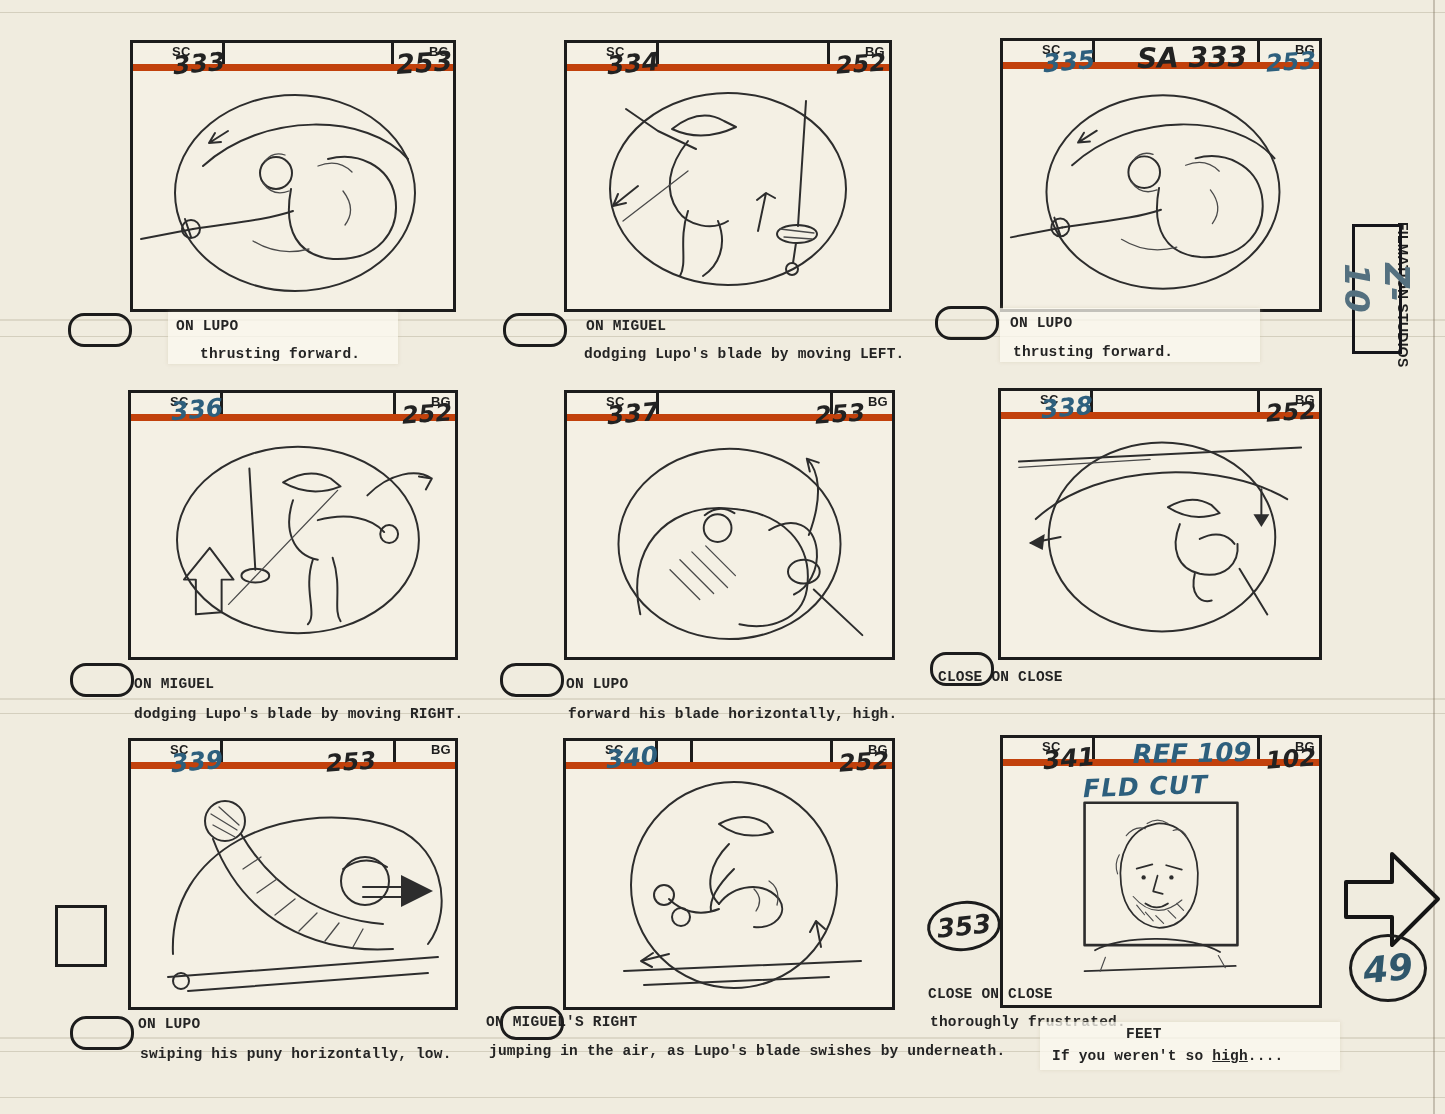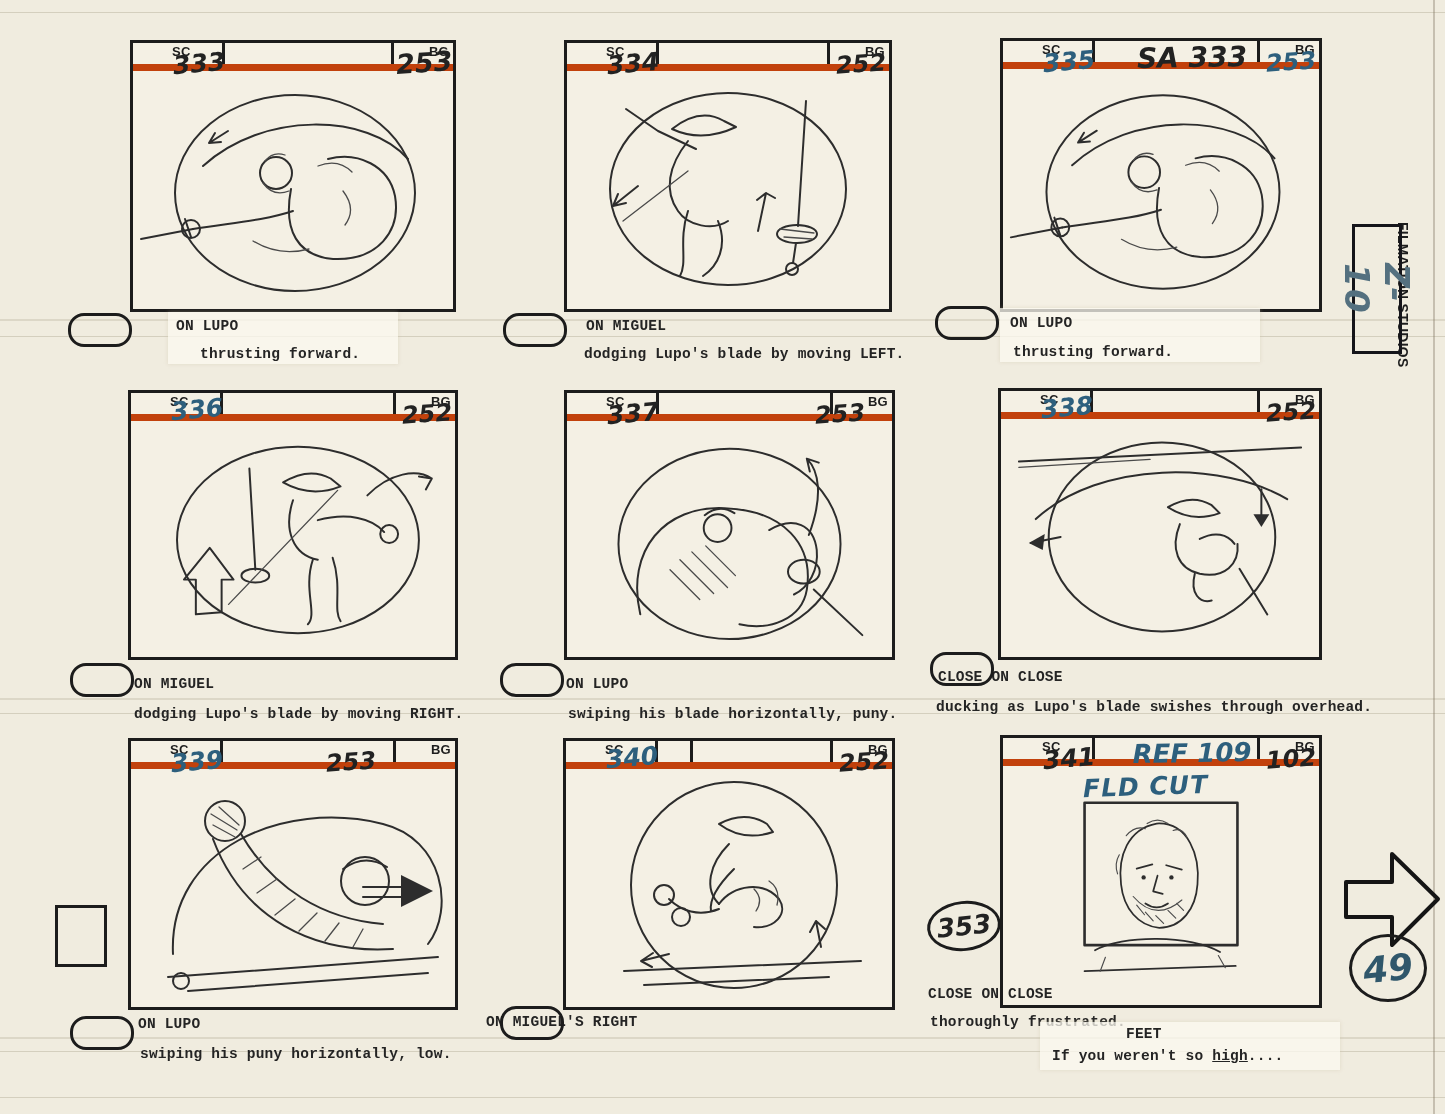--- a/index.html
+++ b/index.html
@@ -335,29 +335,29 @@
   <div class="cap" style="left:584px;top:346px">dodging Lupo's blade by moving LEFT.</div>
 
   <div class="tape" style="left:1000px;top:308px;width:260px;height:54px"></div>
   <div class="cap" style="left:1010px;top:315px">ON LUPO</div>
   <div class="cap" style="left:1013px;top:344px">thrusting forward.</div>
 
   <div class="cap" style="left:134px;top:676px">ON MIGUEL</div>
   <div class="cap" style="left:134px;top:706px">dodging Lupo's blade by moving RIGHT.</div>
 
   <div class="cap" style="left:566px;top:676px">ON LUPO</div>
-  <div class="cap" style="left:568px;top:706px">swiping his blade horizontally, puny.</div>
+  <div class="cap" style="left:568px;top:706px">forward his blade horizontally, high.</div>
 
   <div class="cap" style="left:938px;top:669px">CLOSE ON CLOSE</div>
-  <div class="cap" style="left:936px;top:699px">ducking as Lupo's blade swishes through overhead.</div>
 
   <div class="cap" style="left:138px;top:1016px">ON LUPO</div>
   <div class="cap" style="left:140px;top:1046px">swiping his puny horizontally, low.</div>
 
   <div class="cap" style="left:486px;top:1014px">ON MIGUEL'S RIGHT</div>
+  <div class="cap" style="left:489px;top:1043px">jumping in the air, as Lupo's blade swishes by underneath.</div>
 
   <div class="cap" style="left:928px;top:986px">CLOSE ON CLOSE</div>
   <div class="cap" style="left:930px;top:1014px">thoroughly frustrated.</div>
   <div class="tape" style="left:1040px;top:1022px;width:300px;height:48px"></div>
   <div class="cap" style="left:1126px;top:1026px">FEET</div>
   <div class="cap" style="left:1052px;top:1048px"><span>If you weren't so </span><span class="dlg-u">high</span><span>....</span></div>
 
   <div class="pill" style="left:68px;top:313px"></div>
   <div class="pill" style="left:503px;top:313px"></div>
   <div class="pill" style="left:935px;top:306px"></div>

